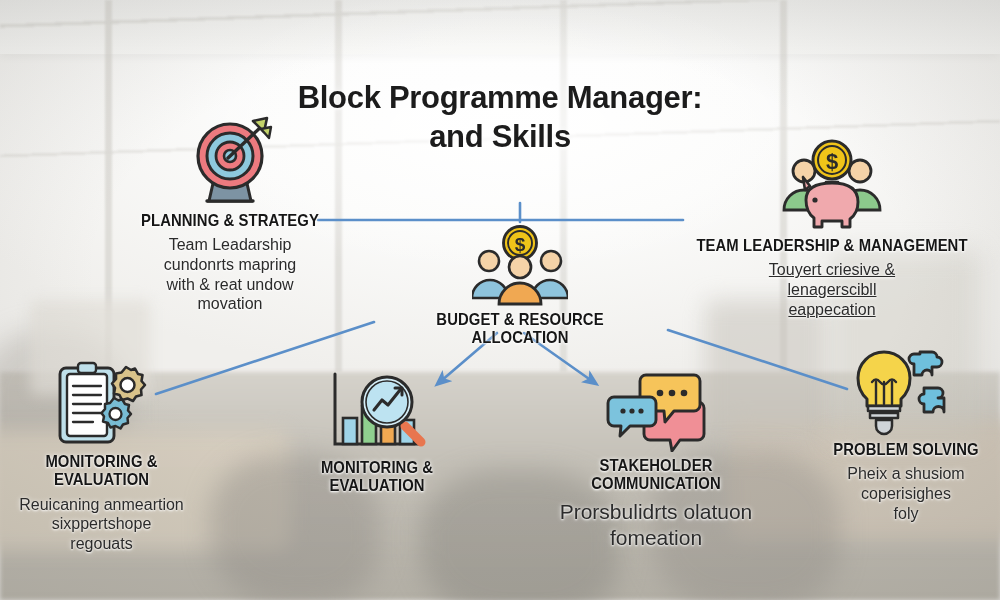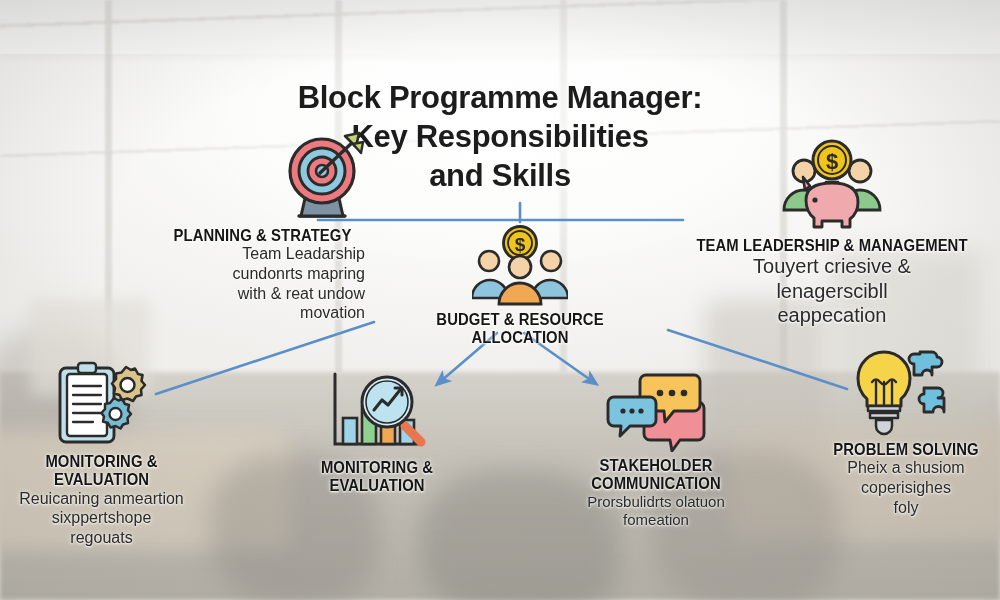--- a/index.html
+++ b/index.html
@@ -72,57 +72,57 @@
     color:#161616;
     letter-spacing:.1px;
     line-height:1.12;
     text-shadow:0 1px 2px rgba(255,255,255,.95), 0 0 5px rgba(255,255,255,.9);
     transform:scaleX(.9);
   }
   .n-desc {
     color:#2b2b2b;
     line-height:1.22;
     text-shadow:0 1px 2px rgba(255,255,255,.92), 0 0 5px rgba(255,255,255,.85);
-    margin-top:0;
+    margin-top:6px;
   }
 
   
   #title-block {
     position:absolute; left:0; right:0; top:78px;
     text-align:center;
   }
   #title-block .tline {
     font-size:31px; font-weight:bold; color:#1c1c1c;
     line-height:1.26; letter-spacing:-.3px;
     text-shadow:0 1px 3px rgba(255,255,255,.95), 0 0 8px rgba(255,255,255,.85);
   }
 
   
-  #node-planning      { left:95px;  top:130px;  width:270px;text-align:right; }
+  #node-planning      { left:95px;  top:115px;  width:270px; }
   #node-planning .n-title { font-size:16.5px; }
   #node-planning .n-desc  { font-size:16px; }
 
   #node-team          { left:672px; top:138px;  width:320px; }
   #node-team .n-title { font-size:16.5px; }
-  #node-team .n-desc  { font-size:20px; }
+  #node-team .n-desc  { font-size:16px;text-decoration:underline; }
 
   #node-budget        { left:383px; top:224px;  width:274px; }
   #node-budget .n-title { font-size:16.5px; }
 
   #node-monitoring-1  { left:-16px; top:358px;  width:235px; }
   #node-monitoring-1 .n-title { font-size:16.5px; }
   #node-monitoring-1 .n-desc  { font-size:16px; }
 
   #node-monitoring-2  { left:262px; top:368px;  width:230px; }
   #node-monitoring-2 .n-title { font-size:16.5px; }
   #node-monitoring-2 .n-desc  { font-size:16px; }
 
   #node-stakeholder   { left:542px; top:372px;  width:228px; }
   #node-stakeholder .n-title { font-size:16.5px; }
-  #node-stakeholder .n-desc  { font-size:15px; }
+  #node-stakeholder .n-desc  { font-size:21px; }
 
   #node-problem       { left:808px; top:348px;  width:196px; }
   #node-problem .n-title { font-size:16.5px; }
   #node-problem .n-desc  { font-size:16px; }
 </style>
 </head>
 <body>
 
 <div id="stage">
 
@@ -153,21 +153,20 @@
       <line x1="520" y1="203" x2="520" y2="222"></line>
       <line x1="156" y1="394" x2="374" y2="322"></line>
       <line x1="668" y1="330" x2="847" y2="389"></line>
       <line x1="497" y1="333" x2="441" y2="381" marker-end="url(#arw)"></line>
       <line x1="524" y1="333" x2="592" y2="381" marker-end="url(#arw)"></line>
     </g>
   </svg>
 
   <div id="title-block">
     <div class="tline">Block Programme Manager:</div>
-    <div class="tline">Key Responsibilities</div>
     <div class="tline">and Skills</div>
   </div>
 
   <div class="node" id="node-planning">
     <span class="icon-wrap">
       <svg width="86" height="92" viewBox="0 0 86 92">
         <path d="M30 66 L24 86 M56 66 L62 86 M20 86 H66" stroke="#2b2b2b" stroke-width="3.4" fill="none" stroke-linecap="round"></path>
         <path d="M27 64 h32 l5 22 h-42 z" fill="#7d93a3" stroke="#2b2b2b" stroke-width="3"></path>
         <circle cx="43" cy="41" r="32" fill="#ec7a7f" stroke="#2b2b2b" stroke-width="3.2"></circle>
         <circle cx="43" cy="41" r="23" fill="#8ec9dd" stroke="#2b2b2b" stroke-width="3"></circle>

